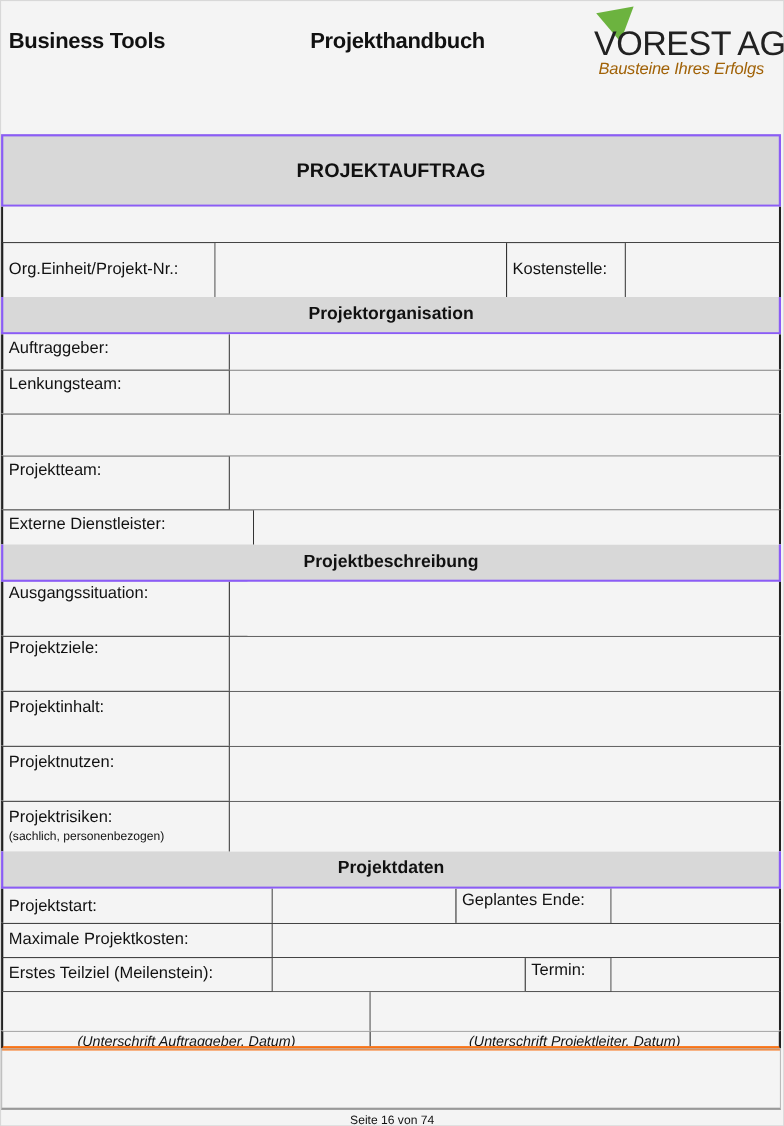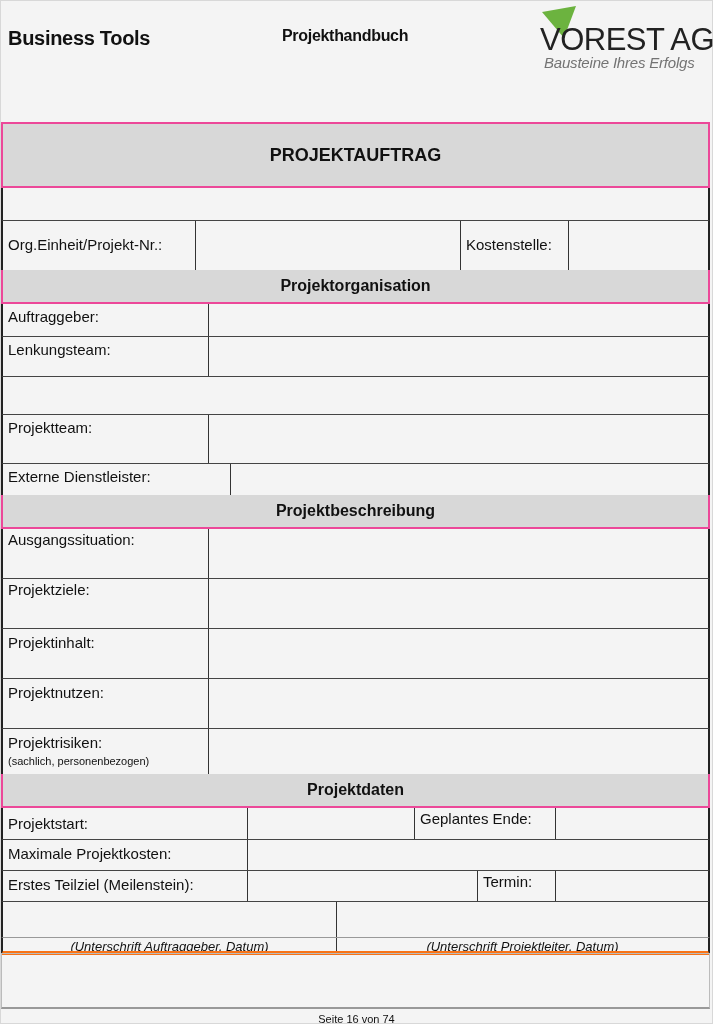--- a/index.html
+++ b/index.html
@@ -2,35 +2,35 @@
 <html><head>
   <meta charset="utf-8">
   <style>
     * { box-sizing: border-box; margin: 0; padding: 0; }
     html, body { width: 713px; height: 1024px; background: #f4f4f4; overflow: hidden; }
     body { font-family: "Liberation Sans", sans-serif; color: #111; position: relative; }
 
     .page-border { position: absolute; left: 0; top: 0; width: 713px; height: 1024px; border: 1px solid #d8d8d8; }
 
     .hdr-left { position: absolute; left: 8px; top: 27px; font-size: 20px; font-weight: bold; letter-spacing: -0.3px; }
-    .hdr-mid { position: absolute; left: 282px; top: 27px; font-size: 16px; font-weight: bold; letter-spacing: -0.3px; }
+    .hdr-mid { position: absolute; left: 282px; top: 27px; font-size: 20px; font-weight: bold; letter-spacing: -0.3px; }
 
     .logo { position: absolute; left: 540px; top: 4px; width: 170px; height: 70px; }
     .logo-tri { position: absolute; left: 0; top: 0; }
     .logo-name { position: absolute; left: 0; top: 18px; font-size: 31px; color: #222; letter-spacing: -0.5px; font-weight: normal; white-space: nowrap; }
-    .logo-tag { position: absolute; left: 4px; top: 50px; font-size: 15px; color: #737373; font-style: italic; white-space: nowrap; letter-spacing: -0.2px; }
+    .logo-tag { position: absolute; left: 4px; top: 50px; font-size: 15px; color: #a16207; font-style: italic; white-space: nowrap; letter-spacing: -0.2px; }
 
     .form { position: absolute; left: 1px; top: 122px; width: 709px; }
     .row { display: flex; border-left: 2px solid #222; border-right: 2px solid #222; background: #f4f4f4; }
     .row + .row { border-top: 1px solid #444; }
     .cell { font-size: 15px; padding: 4px 5px; border-right: 1px solid #333; overflow: hidden; white-space: nowrap; }
     .cell:last-child { border-right: none; }
     .cell.input { background: #f4f4f4; }
 
-    .section { background: #d8d8d8; border: 2px solid #ec4899; font-weight: bold; text-align: center; display: flex; align-items: center; justify-content: center; }
+    .section { background: #d8d8d8; border: 2px solid #8b5cf6; font-weight: bold; text-align: center; display: flex; align-items: center; justify-content: center; }
     .section.big { height: 66px; font-size: 18px; }
     .section.mid { height: 34px; font-size: 16px; }
     .row + .section, .section + .row { border-top: none; }
 
     .sub { font-size: 11px; display: block; margin-top: 4px; }
     .italic { font-style: italic; text-align: center; }
 
     .footer-box { position: absolute; left: 1px; top: 953px; width: 709px; height: 56px; border: 1px solid #bbb; border-bottom: 2px solid #999; }
     .footer-text { position: absolute; left: 0; width: 713px; top: 1013px; text-align: center; font-size: 11px; }
   </style>

